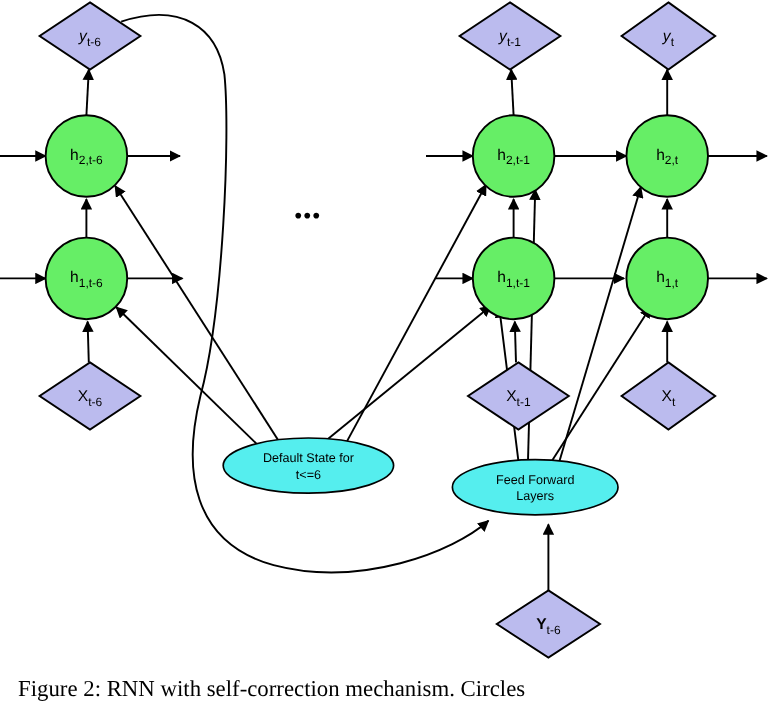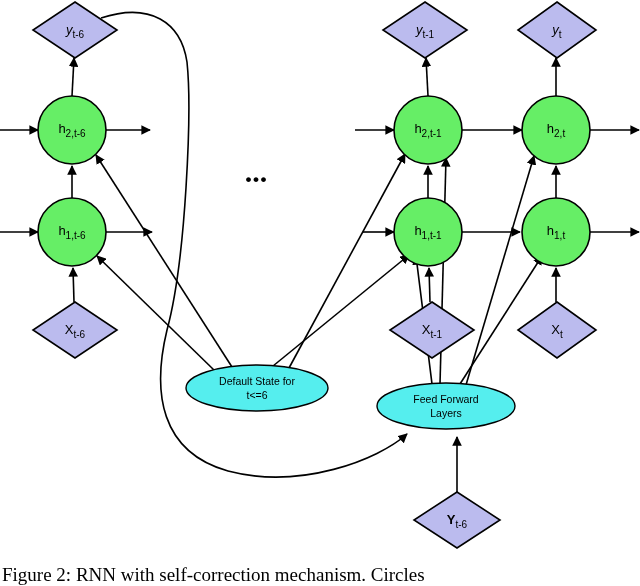--- a/index.html
+++ b/index.html
@@ -43,21 +43,21 @@
     top:562px;
     width:640px;
     font-family:"Liberation Serif", serif;
     font-size:19px;
     color:#000000;
     text-align:left;
     white-space:nowrap;
     overflow:hidden;
     height:24px;
     line-height:26px;
-    padding-left:2px;
+    padding-left:15px;
     box-sizing:border-box;
   }
 </style>
 </head>
 <body>
 
 <div id="figure">
   <svg width="640" height="586" viewBox="0 0 640 586" xmlns="http://www.w3.org/2000/svg">
     <defs>
       <marker id="arrow" viewBox="0 0 10 10" refX="9" refY="5" markerWidth="6" markerHeight="6" orient="auto-start-reverse">

